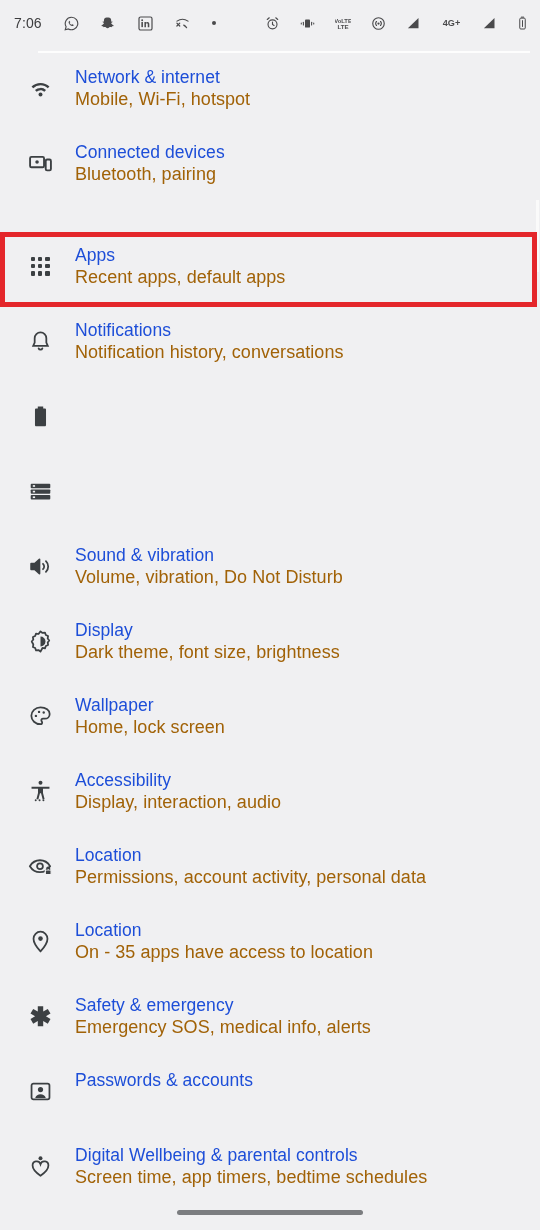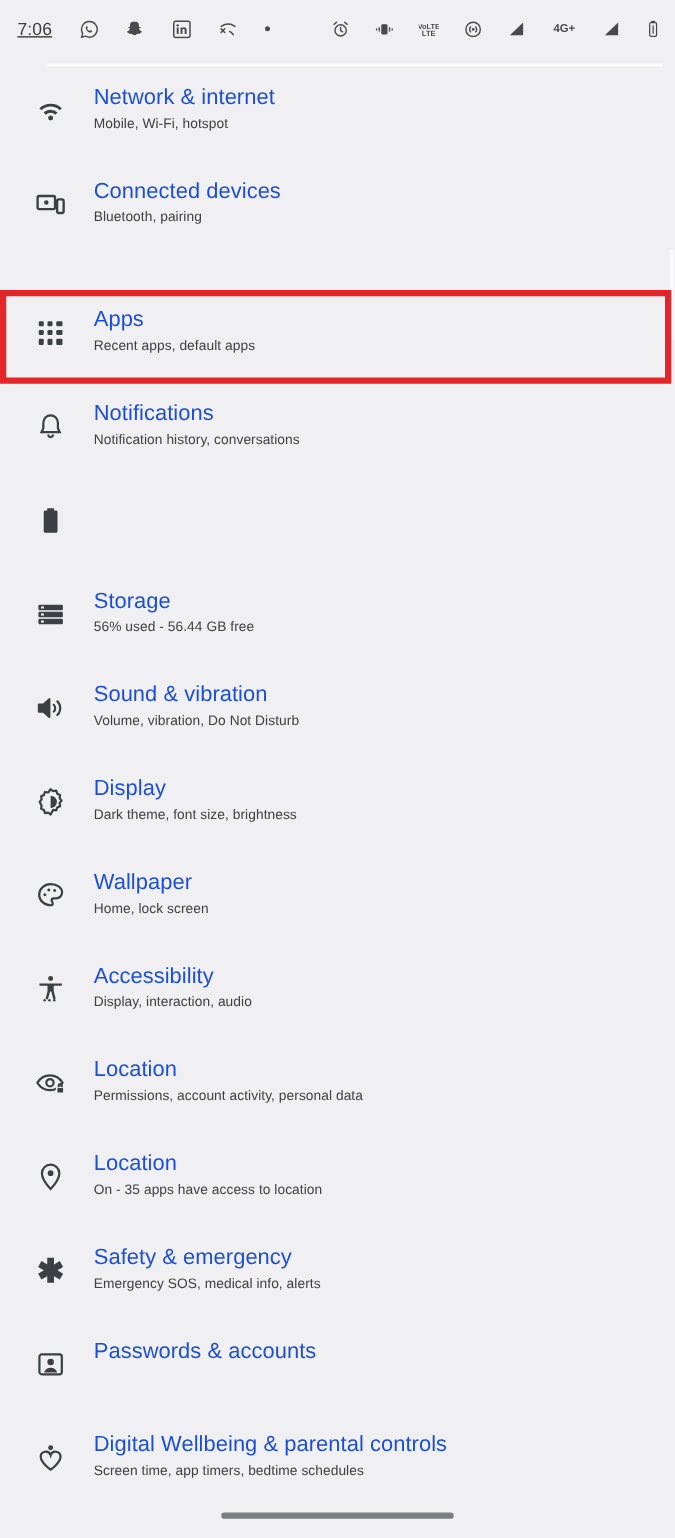--- a/index.html
+++ b/index.html
@@ -25,21 +25,20 @@
     align-items: center;
     justify-content: space-between;
     padding: 0 12px 0 14px;
     background: #f0f0f2;
   }
 
   #status-left {
     display: flex;
     align-items: center;
     gap: 22px;
-    text-decoration: underline;
   }
 
   #status-clock {
     font-size: 14px;
     color: #3c3c3e;
     letter-spacing: .1px;
     font-family: "Liberation Sans", sans-serif;
   }
 
   #status-right {
@@ -102,23 +101,23 @@
 
   .row-title {
     font-size: 17.5px;
     line-height: 22px;
     color: #1d4ed8;
     font-weight: 400;
     letter-spacing: .05px;
   }
 
   .row-sub {
-    font-size: 11px;
+    font-size: 18px;
     line-height: 18px;
-    color: #404040;
+    color: #a16207;
     margin-top: 2px;
     letter-spacing: .05px;
   }
 
   
   .settings-row.highlighted {
     border: 5px solid #e4262b;
     height: 75px;
     padding-left: 13px;
     margin-right: 3px;
@@ -348,24 +347,20 @@
     <span class="row-icon">
       <svg width="25" height="25" viewBox="0 0 24 24" fill="#3c4043">
         <rect x="2.6" y="4.6" width="18.8" height="4.2" rx=".9"></rect>
         <rect x="2.6" y="10" width="18.8" height="4.2" rx=".9"></rect>
         <rect x="2.6" y="15.4" width="18.8" height="4.2" rx=".9"></rect>
         <rect x="4.6" y="5.9" width="2.2" height="1.6" fill="#f0f0f2"></rect>
         <rect x="4.6" y="11.3" width="2.2" height="1.6" fill="#f0f0f2"></rect>
         <rect x="4.6" y="16.7" width="2.2" height="1.6" fill="#f0f0f2"></rect>
       </svg>
     </span>
-    <div class="row-text">
-      <span class="row-title">Storage</span>
-      <span class="row-sub">56% used - 56.44 GB free</span>
-    </div>
   </div>
 
   <div class="settings-row">
     <span class="row-icon">
       <svg width="25" height="25" viewBox="0 0 24 24" fill="none" stroke="#3c4043" stroke-width="1.7" stroke-linecap="round" stroke-linejoin="round">
         <path d="M3 9.3h3.5L11 5.2v13.6L6.5 14.7H3z" fill="#3c4043"></path>
         <path d="M14.4 9.4a3.6 3.6 0 0 1 0 5.2"></path>
         <path d="M17.2 6.8a7.3 7.3 0 0 1 0 10.4"></path>
       </svg>
     </span>

